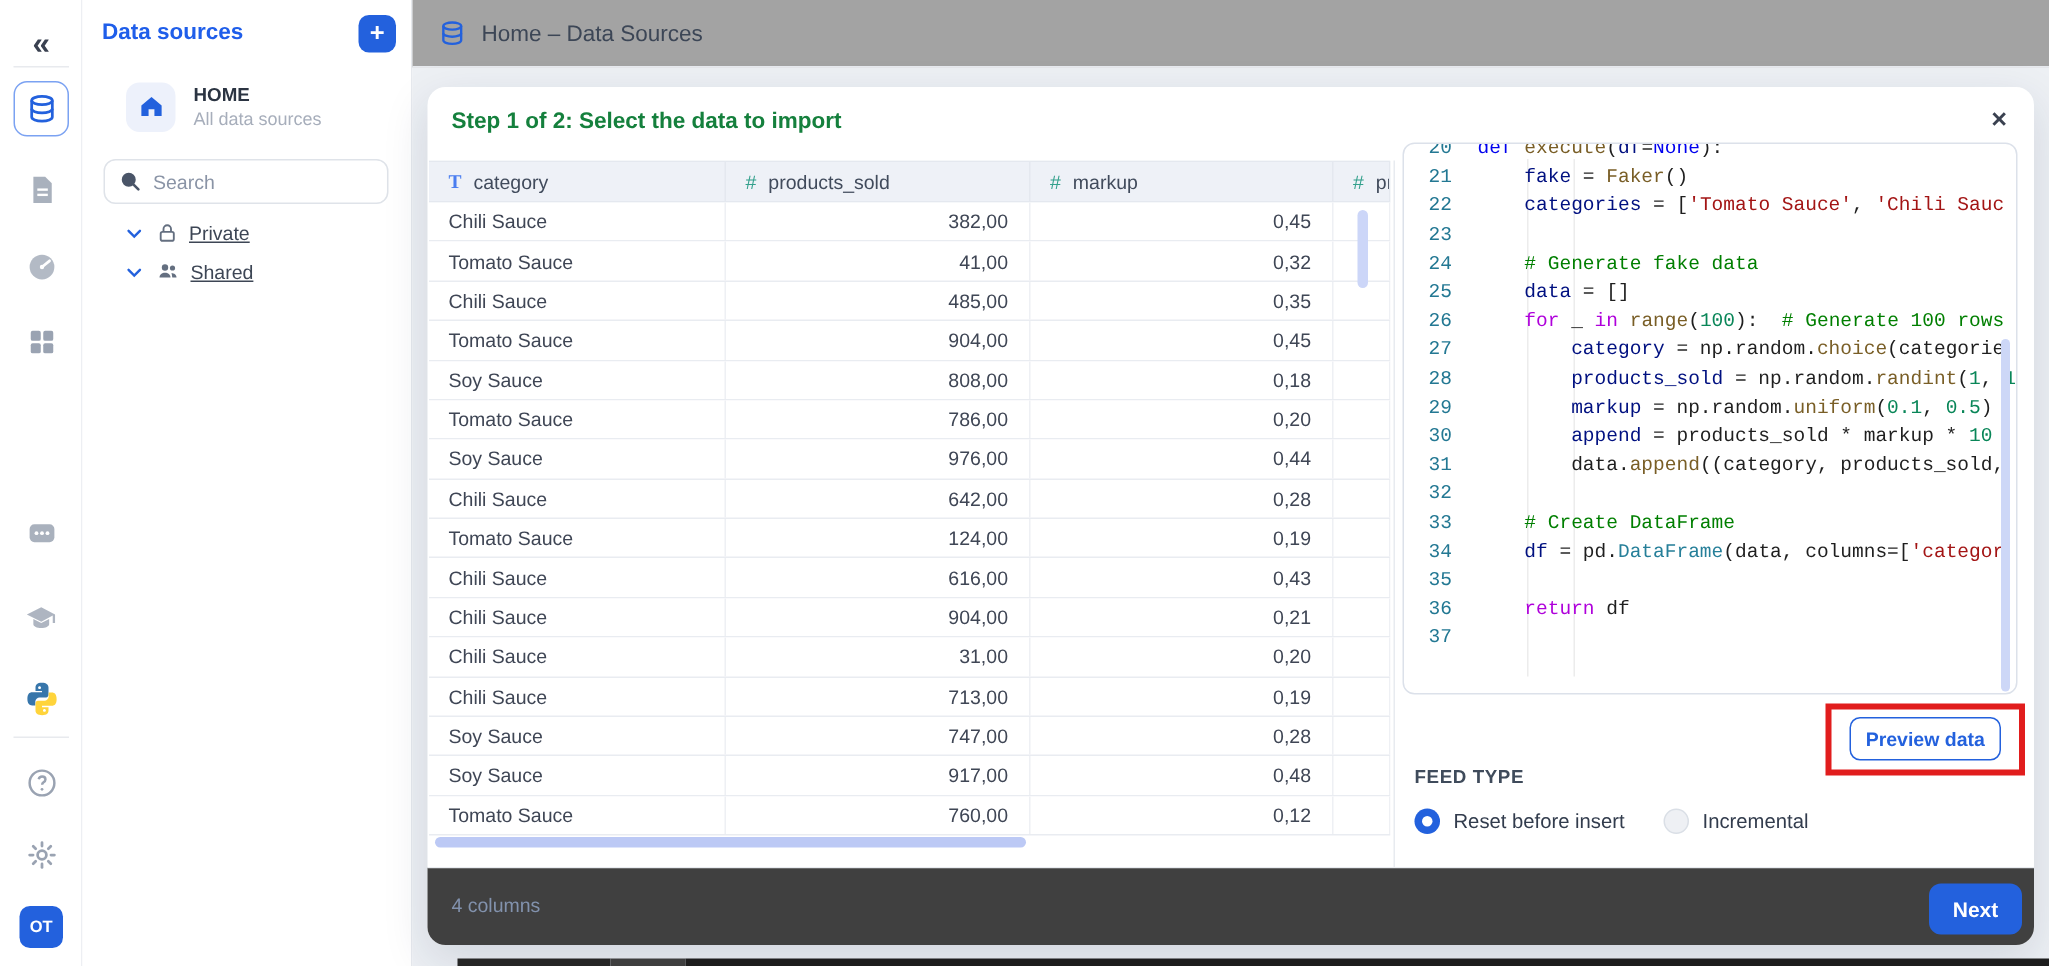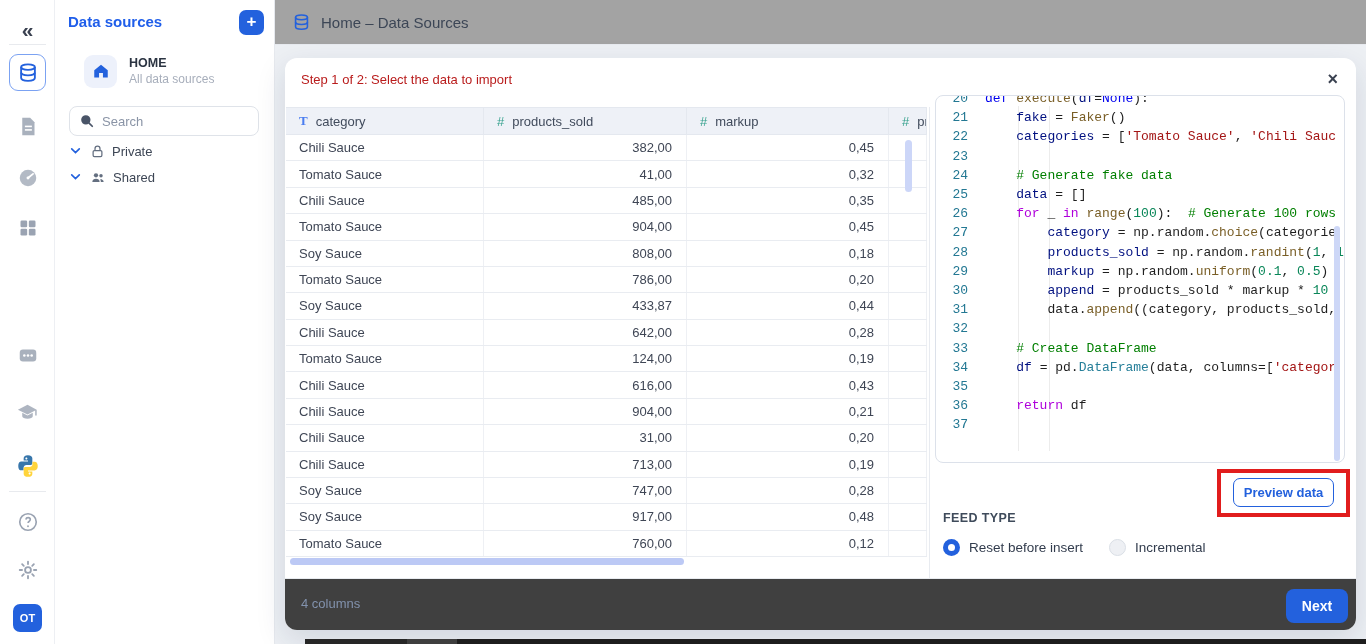--- a/index.html
+++ b/index.html
@@ -19,37 +19,37 @@
   .panel{position:absolute;left:55px;top:0;width:220px;height:644px;background:#fff;border-right:1px solid #e6e9ee;}
   .panel-title{position:absolute;left:13px;top:13px;font-size:15px;font-weight:bold;color:#1f5eea;}
   .add-btn{position:absolute;left:184px;top:10px;width:25px;height:25px;background:#2361dd;border-radius:7px;color:#fff;font-size:17px;line-height:23px;text-align:center;font-weight:bold;cursor:pointer;}
   .home-row{position:absolute;left:14px;top:53px;width:194px;height:36px;display:flex;align-items:center;cursor:pointer;padding-left:15px;}
   .home-iconbox{width:33px;height:33px;background:#edf1fb;border-radius:9px;display:flex;align-items:center;justify-content:center;color:#2361dd;}
   .home-texts{margin-left:12px;}
   .home-title{font-size:12.5px;font-weight:bold;color:#2b3442;}
   .home-sub{font-size:12px;color:#a7aebb;margin-top:2px;}
   .searchbox{position:absolute;left:14px;top:106px;width:190px;height:30px;border:1px solid #dfe3e9;border-radius:8px;display:flex;align-items:center;padding-left:10px;background:#fff;}
   .searchbox .ph{font-size:13px;color:#8a94a6;margin-left:8px;}
-  .tree-row{position:absolute;left:14px;width:190px;height:22px;display:flex;align-items:flex-start;cursor:pointer;}
+  .tree-row{position:absolute;left:28px;width:190px;height:22px;display:flex;align-items:center;cursor:pointer;text-decoration:underline;}
   .tree-row .lbl{font-size:13px;color:#3d4655;margin-left:7px;}
   .tree-chev{color:#2361dd;display:flex;margin-right:8px;}
   .tree-ic{color:#646f80;display:flex;}
 
   
   .topbar{position:absolute;left:275px;top:0;width:1091px;height:45px;background:#a3a3a3;border-bottom:1px solid #e7eaef;display:flex;align-items:center;}
   .topbar .dbic{margin-left:17px;color:#2361dd;display:flex;}
   .topbar-title{margin-left:10px;font-size:15px;color:#3c4656;}
 
   
   .workspace{position:absolute;left:275px;top:45px;width:1091px;height:599px;background:#edf0f4;}
 
   
   .modal{position:absolute;left:285px;top:58px;width:1071px;height:572px;background:#fff;border-radius:12px;
          box-shadow:0 10px 30px rgba(25,40,80,.13);}
-  .modal-title{position:absolute;left:16px;top:14px;font-size:13px;font-weight:normal;color:#b91c1c;}
+  .modal-title{position:absolute;left:16px;top:14px;font-size:15px;font-weight:bold;color:#15803d;}
   .modal-close{position:absolute;right:18px;top:11px;font-size:18px;color:#3a4150;cursor:pointer;font-weight:bold;}
 
   
   .tbl{position:absolute;left:1px;top:49px;width:641px;height:457px;overflow:hidden;}
   .thead{display:flex;height:28px;background:#eef1f7;border-top:1px solid #e4e8ef;border-bottom:1px solid #e4e8ef;}
   .th{display:flex;align-items:center;padding-left:13px;font-size:13px;color:#414b5c;border-right:1px solid #e4e8ef;overflow:hidden;flex-shrink:0;}
   .colicon{margin-right:8px;font-weight:bold;font-size:13px;}
   .colicon.tT{color:#4a7df0;font-family:"Liberation Serif",serif;}
   .colicon.tH{color:#33a08c;font-family:"Liberation Sans",sans-serif;font-weight:normal;}
   .tr{display:flex;height:26.38px;border-bottom:1px solid #e9ecf1;background:#fff;}
@@ -306,21 +306,21 @@
             <div class="td l" style="width: 38px;"></div>
           </div>
           <div class="tr">
             <div class="td l" style="width: 198px;">Tomato Sauce</div>
             <div class="td r" style="width: 203px;">786,00</div>
             <div class="td r" style="width: 202px;">0,20</div>
             <div class="td l" style="width: 38px;"></div>
           </div>
           <div class="tr">
             <div class="td l" style="width: 198px;">Soy Sauce</div>
-            <div class="td r" style="width: 203px;">433,87</div>
+            <div class="td r" style="width: 203px;">976,00</div>
             <div class="td r" style="width: 202px;">0,44</div>
             <div class="td l" style="width: 38px;"></div>
           </div>
           <div class="tr">
             <div class="td l" style="width: 198px;">Chili Sauce</div>
             <div class="td r" style="width: 203px;">642,00</div>
             <div class="td r" style="width: 202px;">0,28</div>
             <div class="td l" style="width: 38px;"></div>
           </div>
           <div class="tr">

